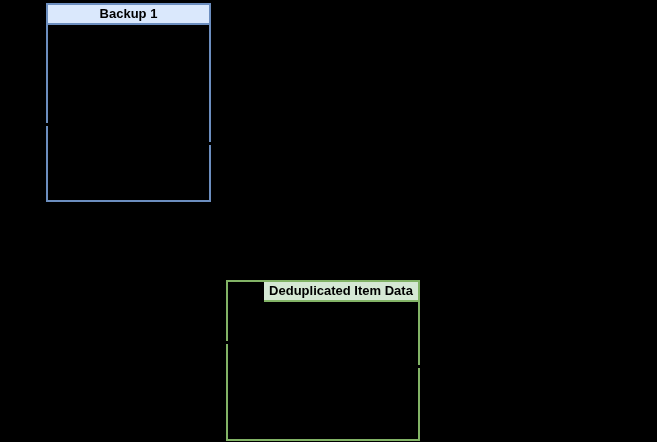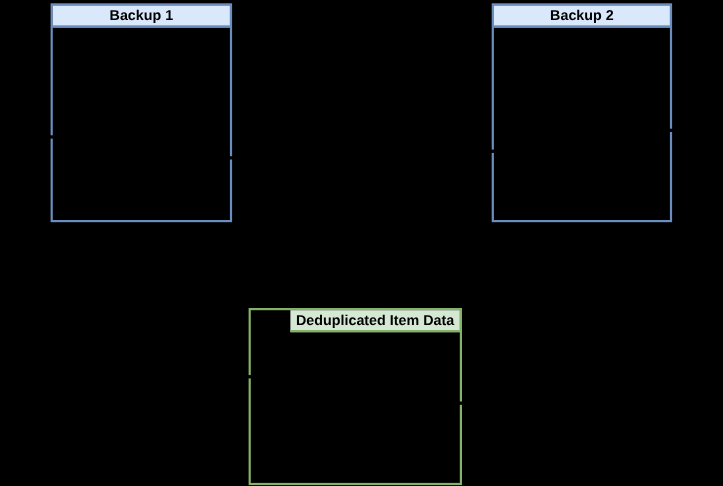--- a/index.html
+++ b/index.html
@@ -58,24 +58,20 @@
 </head>
 <body>
 
 <div id="canvas" style="background: rgb(0, 0, 0);">
 
   <div id="box-backup-1" class="diagram-box" style="border-color: rgb(108, 142, 191);">
     <div class="box-header" style="background-color: rgb(218, 232, 252); border-bottom-color: rgb(108, 142, 191); color: rgb(0, 0, 0);">Backup 1</div>
     <div class="box-body"></div>
   </div>
 
-  <div id="box-backup-2" class="diagram-box" style="border-color: rgb(108, 142, 191);">
-    <div class="box-header" style="background-color: rgb(218, 232, 252); border-bottom-color: rgb(108, 142, 191); color: rgb(0, 0, 0);">Backup 2</div>
-    <div class="box-body"></div>
-  </div>
 
   <div id="box-dedup" class="diagram-box" style="border-color: rgb(130, 179, 102); padding-left: 36px;">
     <div class="box-header" style="background-color: rgb(213, 232, 212); border-bottom-color: rgb(130, 179, 102); color: rgb(0, 0, 0);">Deduplicated Item Data</div>
     <div class="box-body"></div>
   </div>
 
   <div id="stub-b1-left" class="connector-stub" style="background: rgb(0, 0, 0);"></div>
   <div id="stub-b1-right" class="connector-stub" style="background: rgb(0, 0, 0);"></div>
   <div id="stub-b2-left" class="connector-stub" style="background: rgb(0, 0, 0);"></div>
   <div id="stub-b2-right" class="connector-stub" style="background: rgb(0, 0, 0);"></div>

